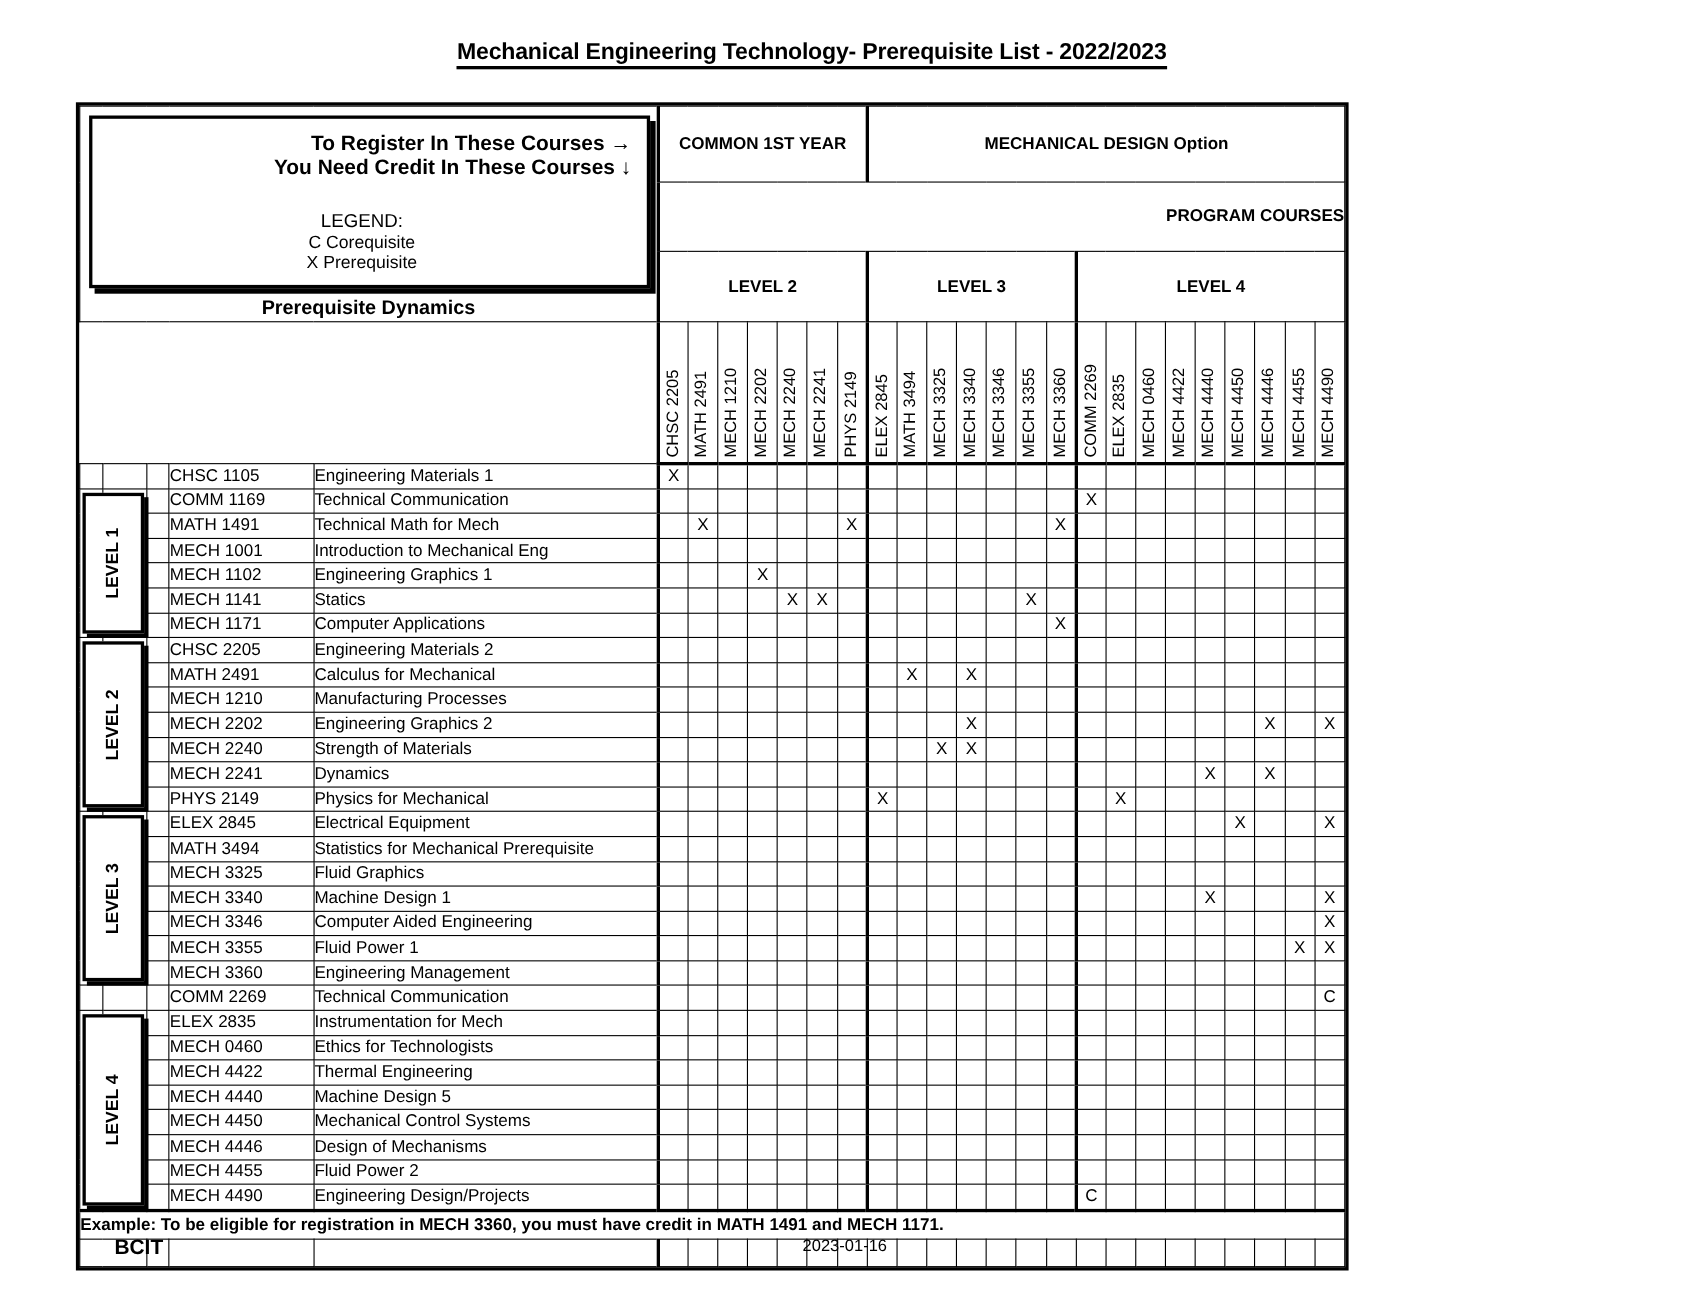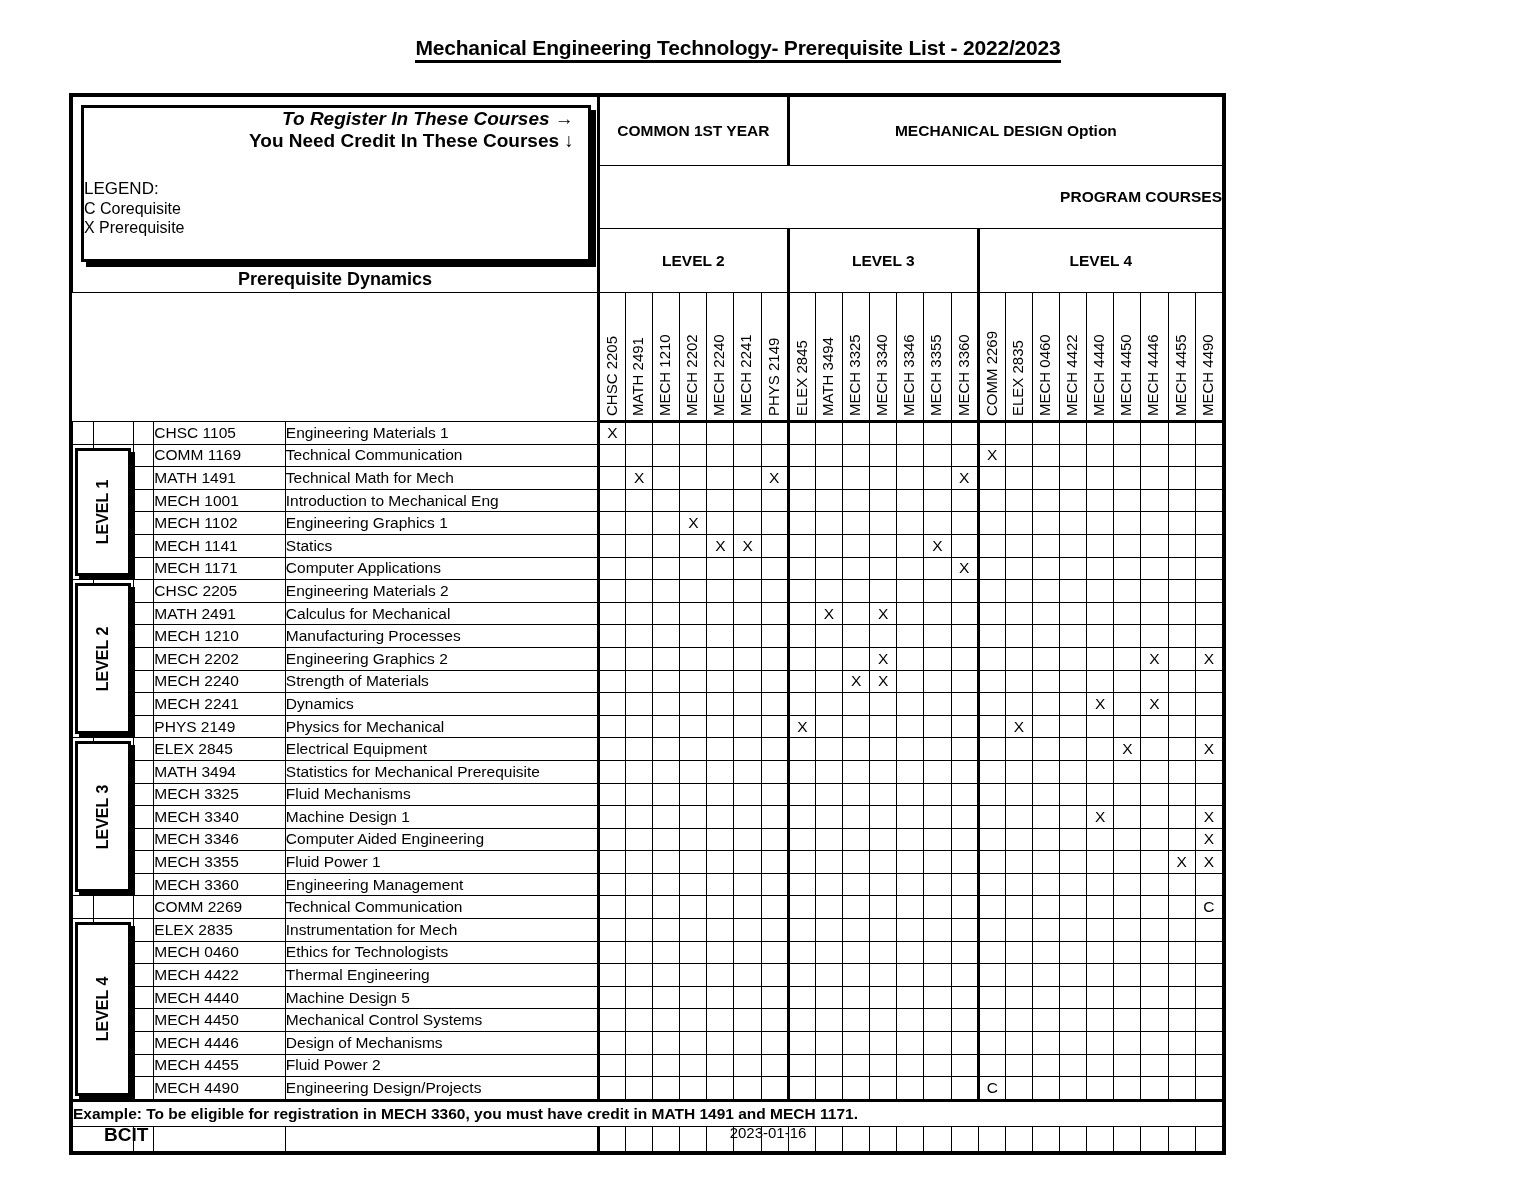--- a/index.html
+++ b/index.html
@@ -28,22 +28,22 @@
   .thick-t{border-top:3px solid #000 !important;}
   .thick-b{border-bottom:3px solid #000 !important;}
   .nob{border:none !important;}
   .nobr{border-right:none !important;}
 
   
   .hdrbox{height:195px;position:relative;}
   .legendcard{position:absolute;left:8px;top:8px;right:6px;bottom:30px;border:3px solid #000;
               box-shadow:5px 5px 0 #000;background:#fff;box-sizing:border-box;}
   .reg-line{text-align:right;font-weight:bold;font-size:19px;padding-right:14px;line-height:1.18;}
-  .reg-line.first{font-style:italic;}
-  .legend-blk{text-align:left;padding-right:14px;margin-top:26px;line-height:1.2;}
+  .reg-line.first{padding-top:12px;}
+  .legend-blk{text-align:center;padding-right:14px;margin-top:26px;line-height:1.2;}
   .legend-title{font-size:17px;font-weight:normal;}
   .legend-row{font-size:16px;}
   .prereq-title{position:absolute;left:0;right:0;bottom:2px;text-align:center;font-weight:bold;font-size:18px;}
 
   .grp-head{text-align:center;font-weight:bold;font-size:16px;height:24px;}
   .grp-head2{text-align:right;font-weight:bold;font-size:16px;height:22px;}
   .lvl-head{text-align:center;font-weight:bold;font-size:16px;height:22px;}
 
   .vhead{height:127px;position:relative;}
 
@@ -723,21 +723,21 @@
             <td class="mark"></td>
             <td class="mark"></td>
             <td class="mark"></td>
             <td class="mark"></td>
             <td class="mark"></td>
             <td class="mark"></td>
           </tr>
           <tr>
             <td></td>
             <td class="code">MECH 3325</td>
-            <td class="cname">Fluid Mechanisms</td>
+            <td class="cname">Fluid Graphics</td>
             <td class="mark thick-l"></td>
             <td class="mark"></td>
             <td class="mark"></td>
             <td class="mark"></td>
             <td class="mark"></td>
             <td class="mark"></td>
             <td class="mark"></td>
             <td class="mark thick-l"></td>
             <td class="mark"></td>
             <td class="mark"></td>

